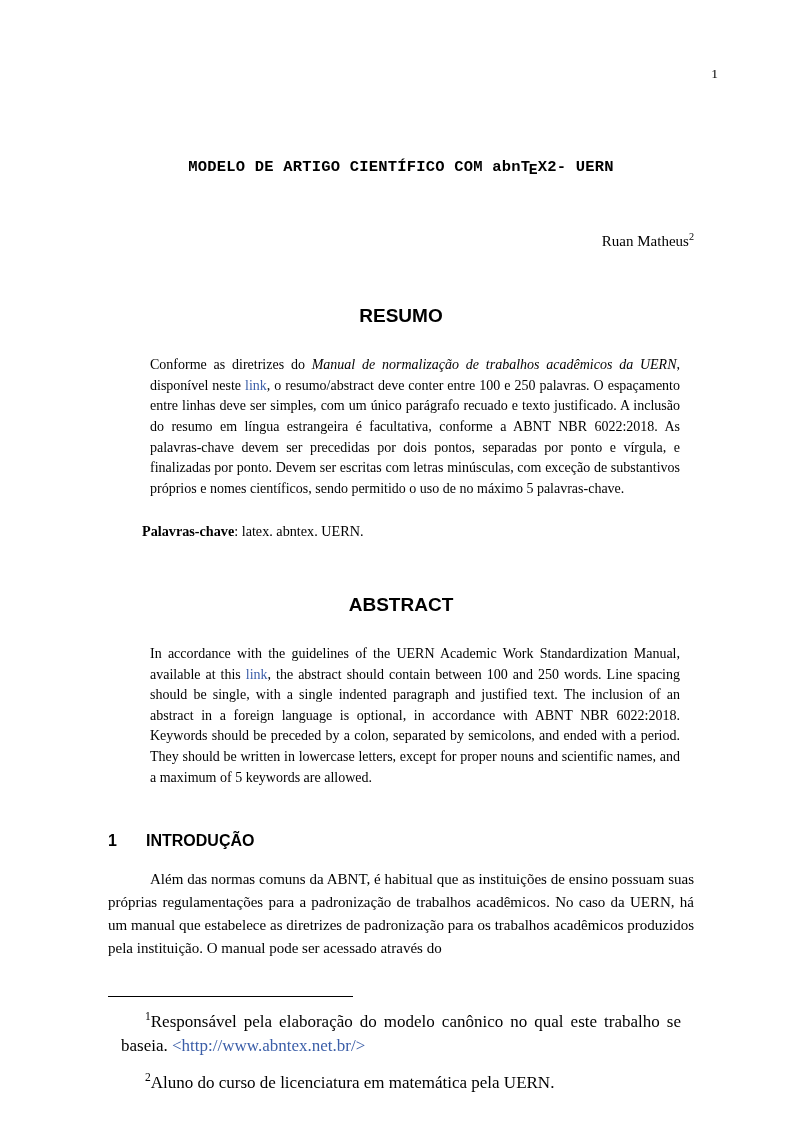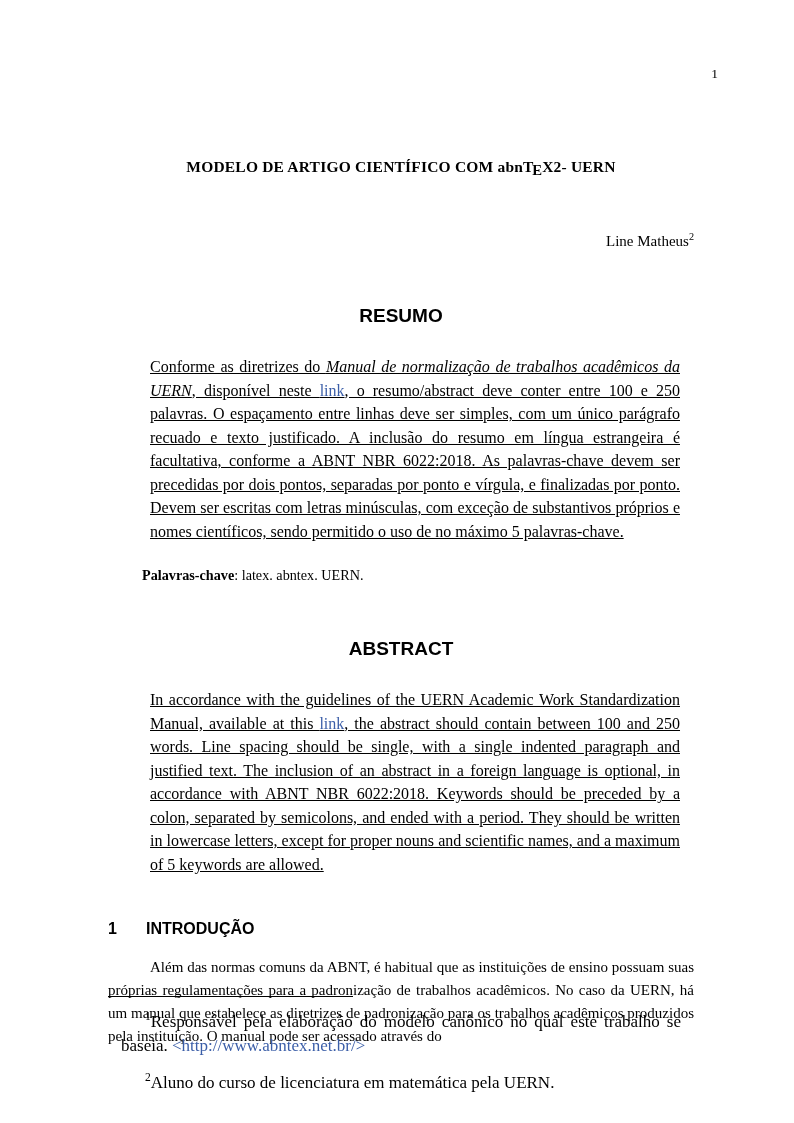--- a/index.html
+++ b/index.html
@@ -30,21 +30,21 @@
     font-family: "Liberation Serif", serif;
   }
   .content {
     position: absolute;
     left: 108px;
     top: 150px;
     width: 586px;
   }
   .doc-title {
     text-align: center;
-    font-family: Liberation Serif, serif;
+    font-family: Liberation Mono, monospace;
     font-weight: bold;
     font-size: 15.5px;
     letter-spacing: 0.2px;
     margin: 0 0 0 0;
     padding-top: 8px;
   }
   .tex-logo {
     display: inline;
     white-space: nowrap;
   }
@@ -75,24 +75,23 @@
     font-weight: bold;
     font-size: 19px;
     margin-top: 52px;
     margin-bottom: 0;
   }
   .abs-block {
     margin-top: 28px;
     margin-left: 42px;
     margin-right: 14px;
     text-align: justify;
-    font-size: 16px;
+    font-size: 14px;
     line-height: 1.47;
     text-indent: 0;
-    text-decoration: underline;
   }
   .abs-block.en {
     margin-left: 42px;
     margin-right: 14px;
   }
   .keywords {
     margin-top: 22px;
     margin-left: 34px;
     margin-right: 14px;
     font-size: 14.2px;
@@ -156,21 +155,21 @@
 
 <div class="page">
 
   <div class="page-number">1</div>
 
   <div class="content">
 
     <h1 class="doc-title"><span>MODELO DE ARTIGO CIENTÍFICO COM abn</span><span class="tex-logo"><span>T</span><span class="e">E</span><span>X2</span></span><span>- UERN</span></h1>
 
     <div class="authors">
-      <div><span>Line Matheus</span><sup>2</sup></div>
+      <div><span>Ruan Matheus</span><sup>2</sup></div>
     </div>
 
     <h2 class="section-center">RESUMO</h2>
 
     <p class="abs-block"><span>Conforme as diretrizes do </span><em>Manual de normalização de trabalhos acadêmicos da UERN</em><span>, disponível neste </span><a href="#" class="link">link</a><span>, o resumo/abstract deve conter entre 100 e 250 palavras. O espaçamento entre linhas deve ser simples, com um único parágrafo recuado e texto justificado. A inclusão do resumo em língua estrangeira é facultativa, conforme a ABNT NBR 6022:2018. As palavras-chave devem ser precedidas por dois pontos, separadas por ponto e vírgula, e finalizadas por ponto. Devem ser escritas com letras minúsculas, com exceção de substantivos próprios e nomes científicos, sendo permitido o uso de no máximo 5 palavras-chave.</span></p>
 
     <p class="keywords"><b>Palavras-chave</b><span>: latex. abntex. UERN.</span></p>
 
     <h2 class="section-center">ABSTRACT</h2>
 

